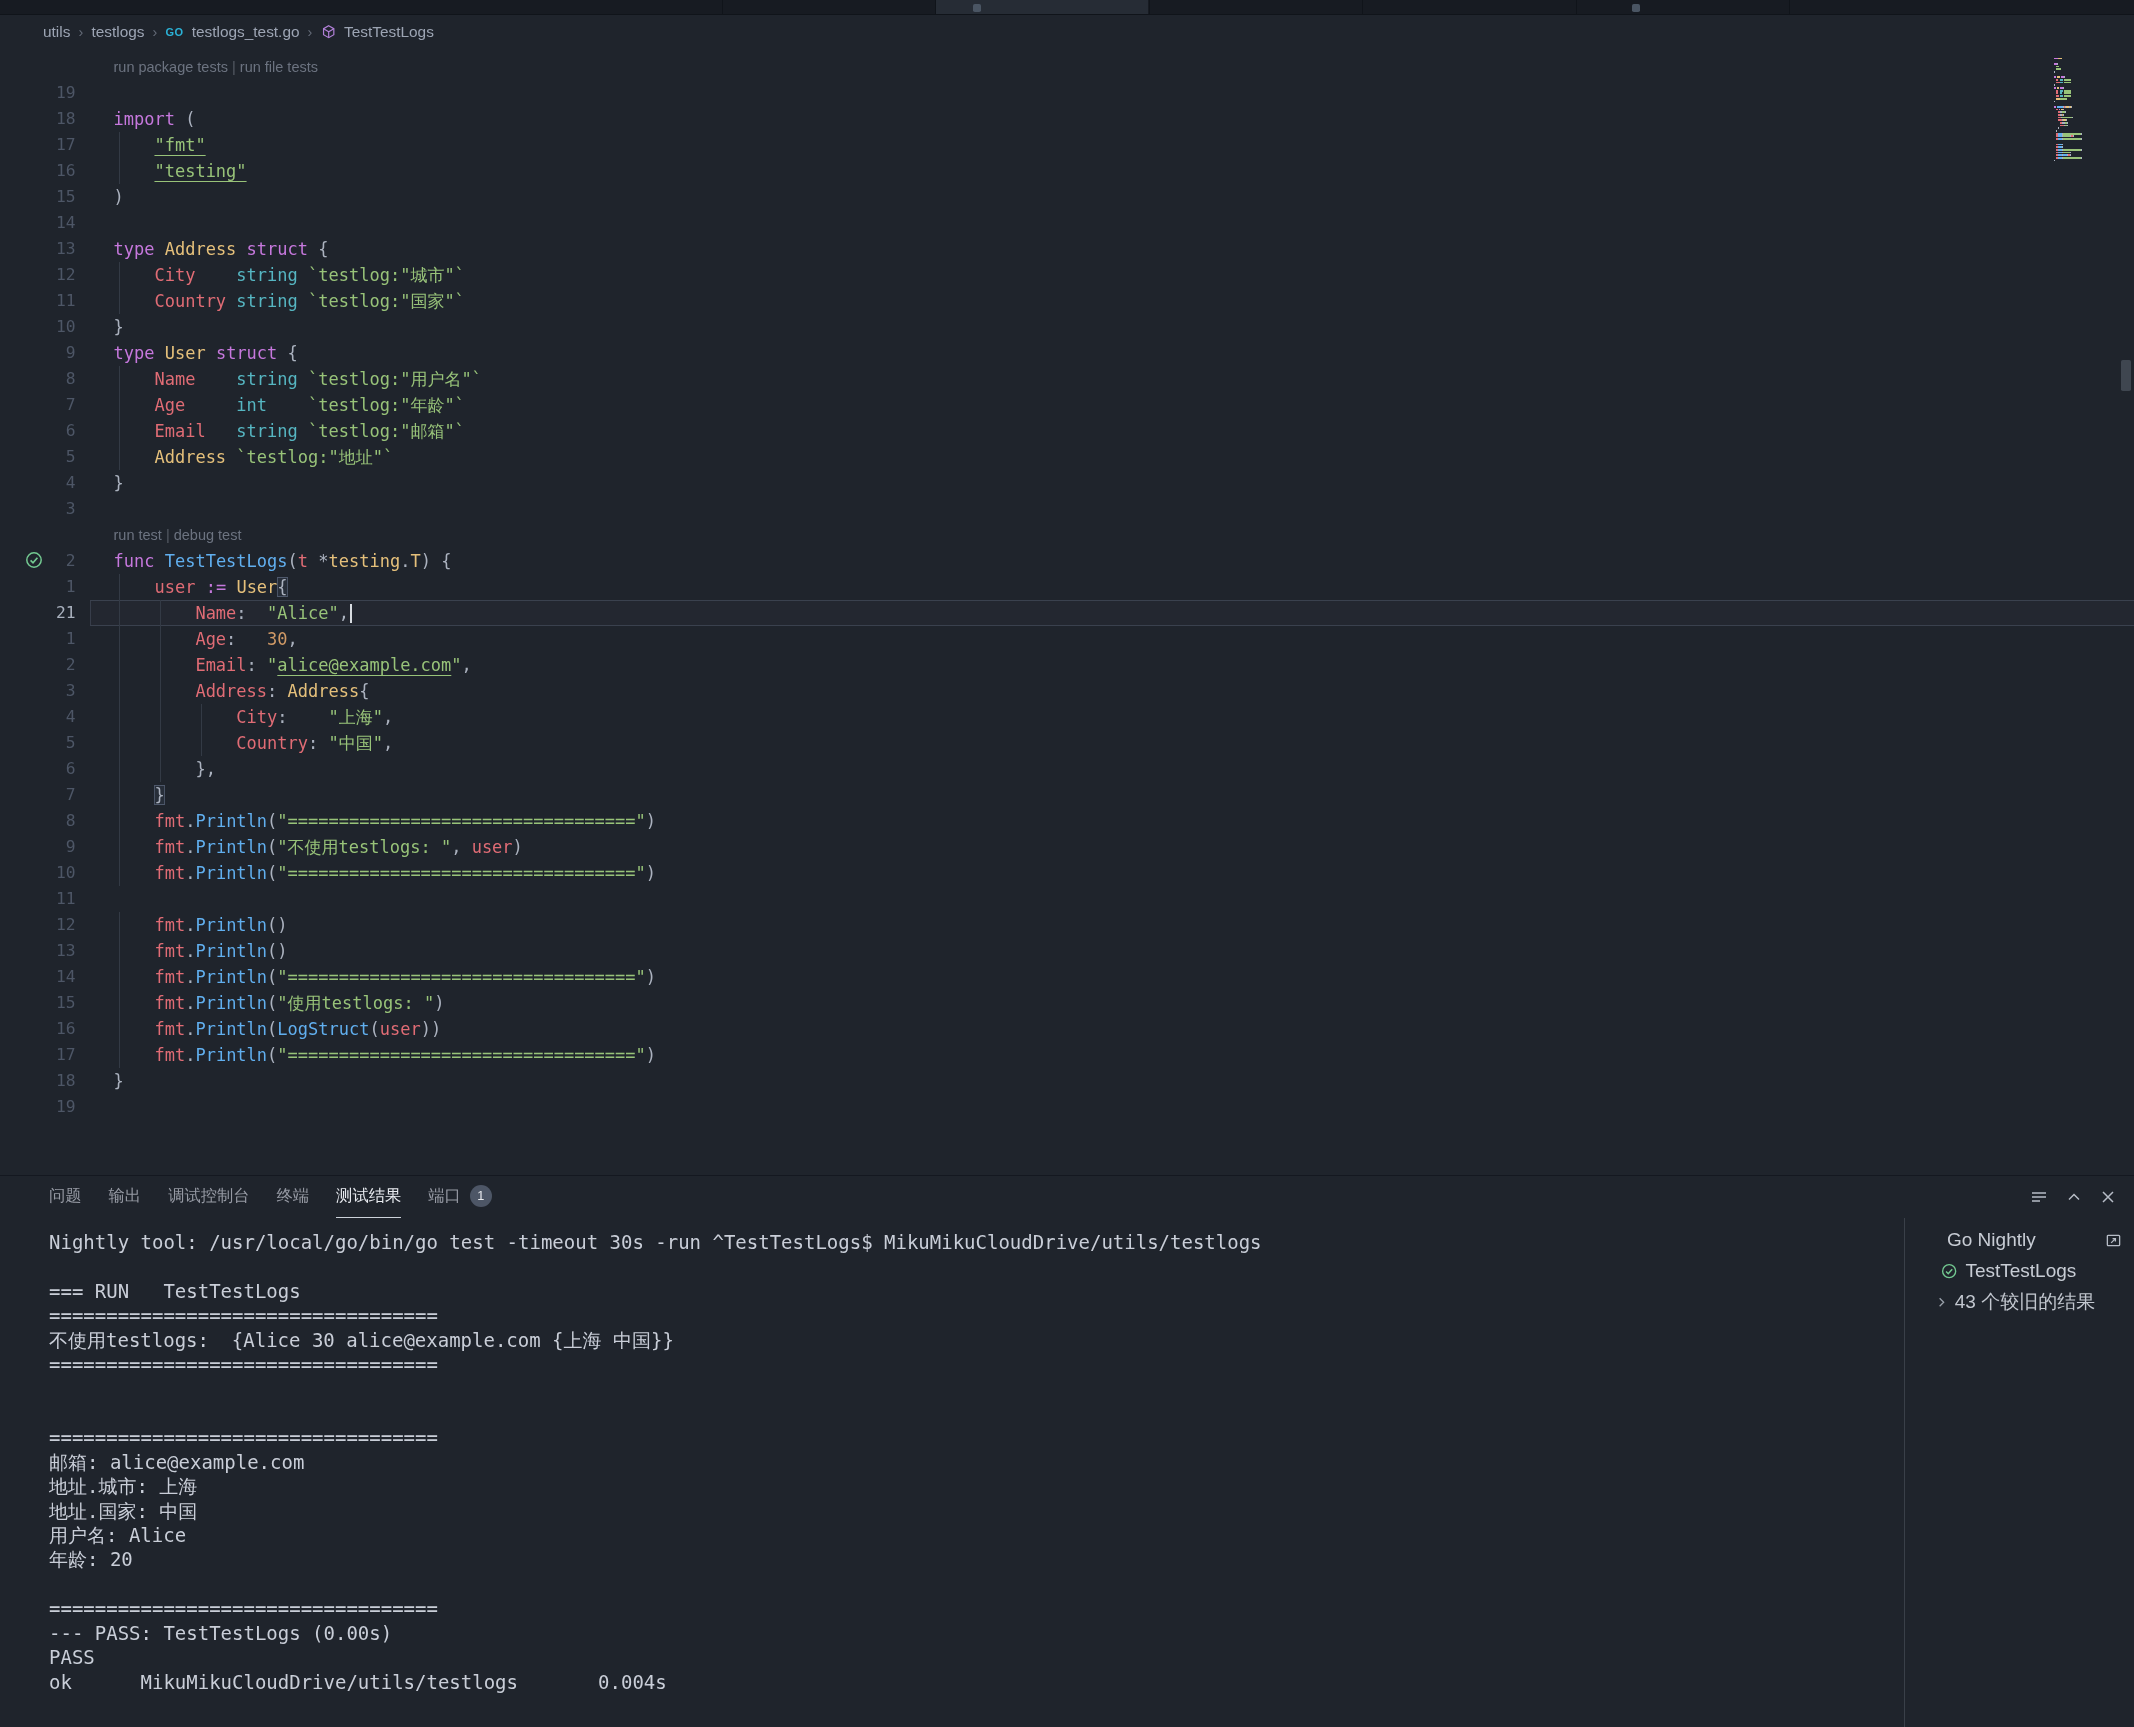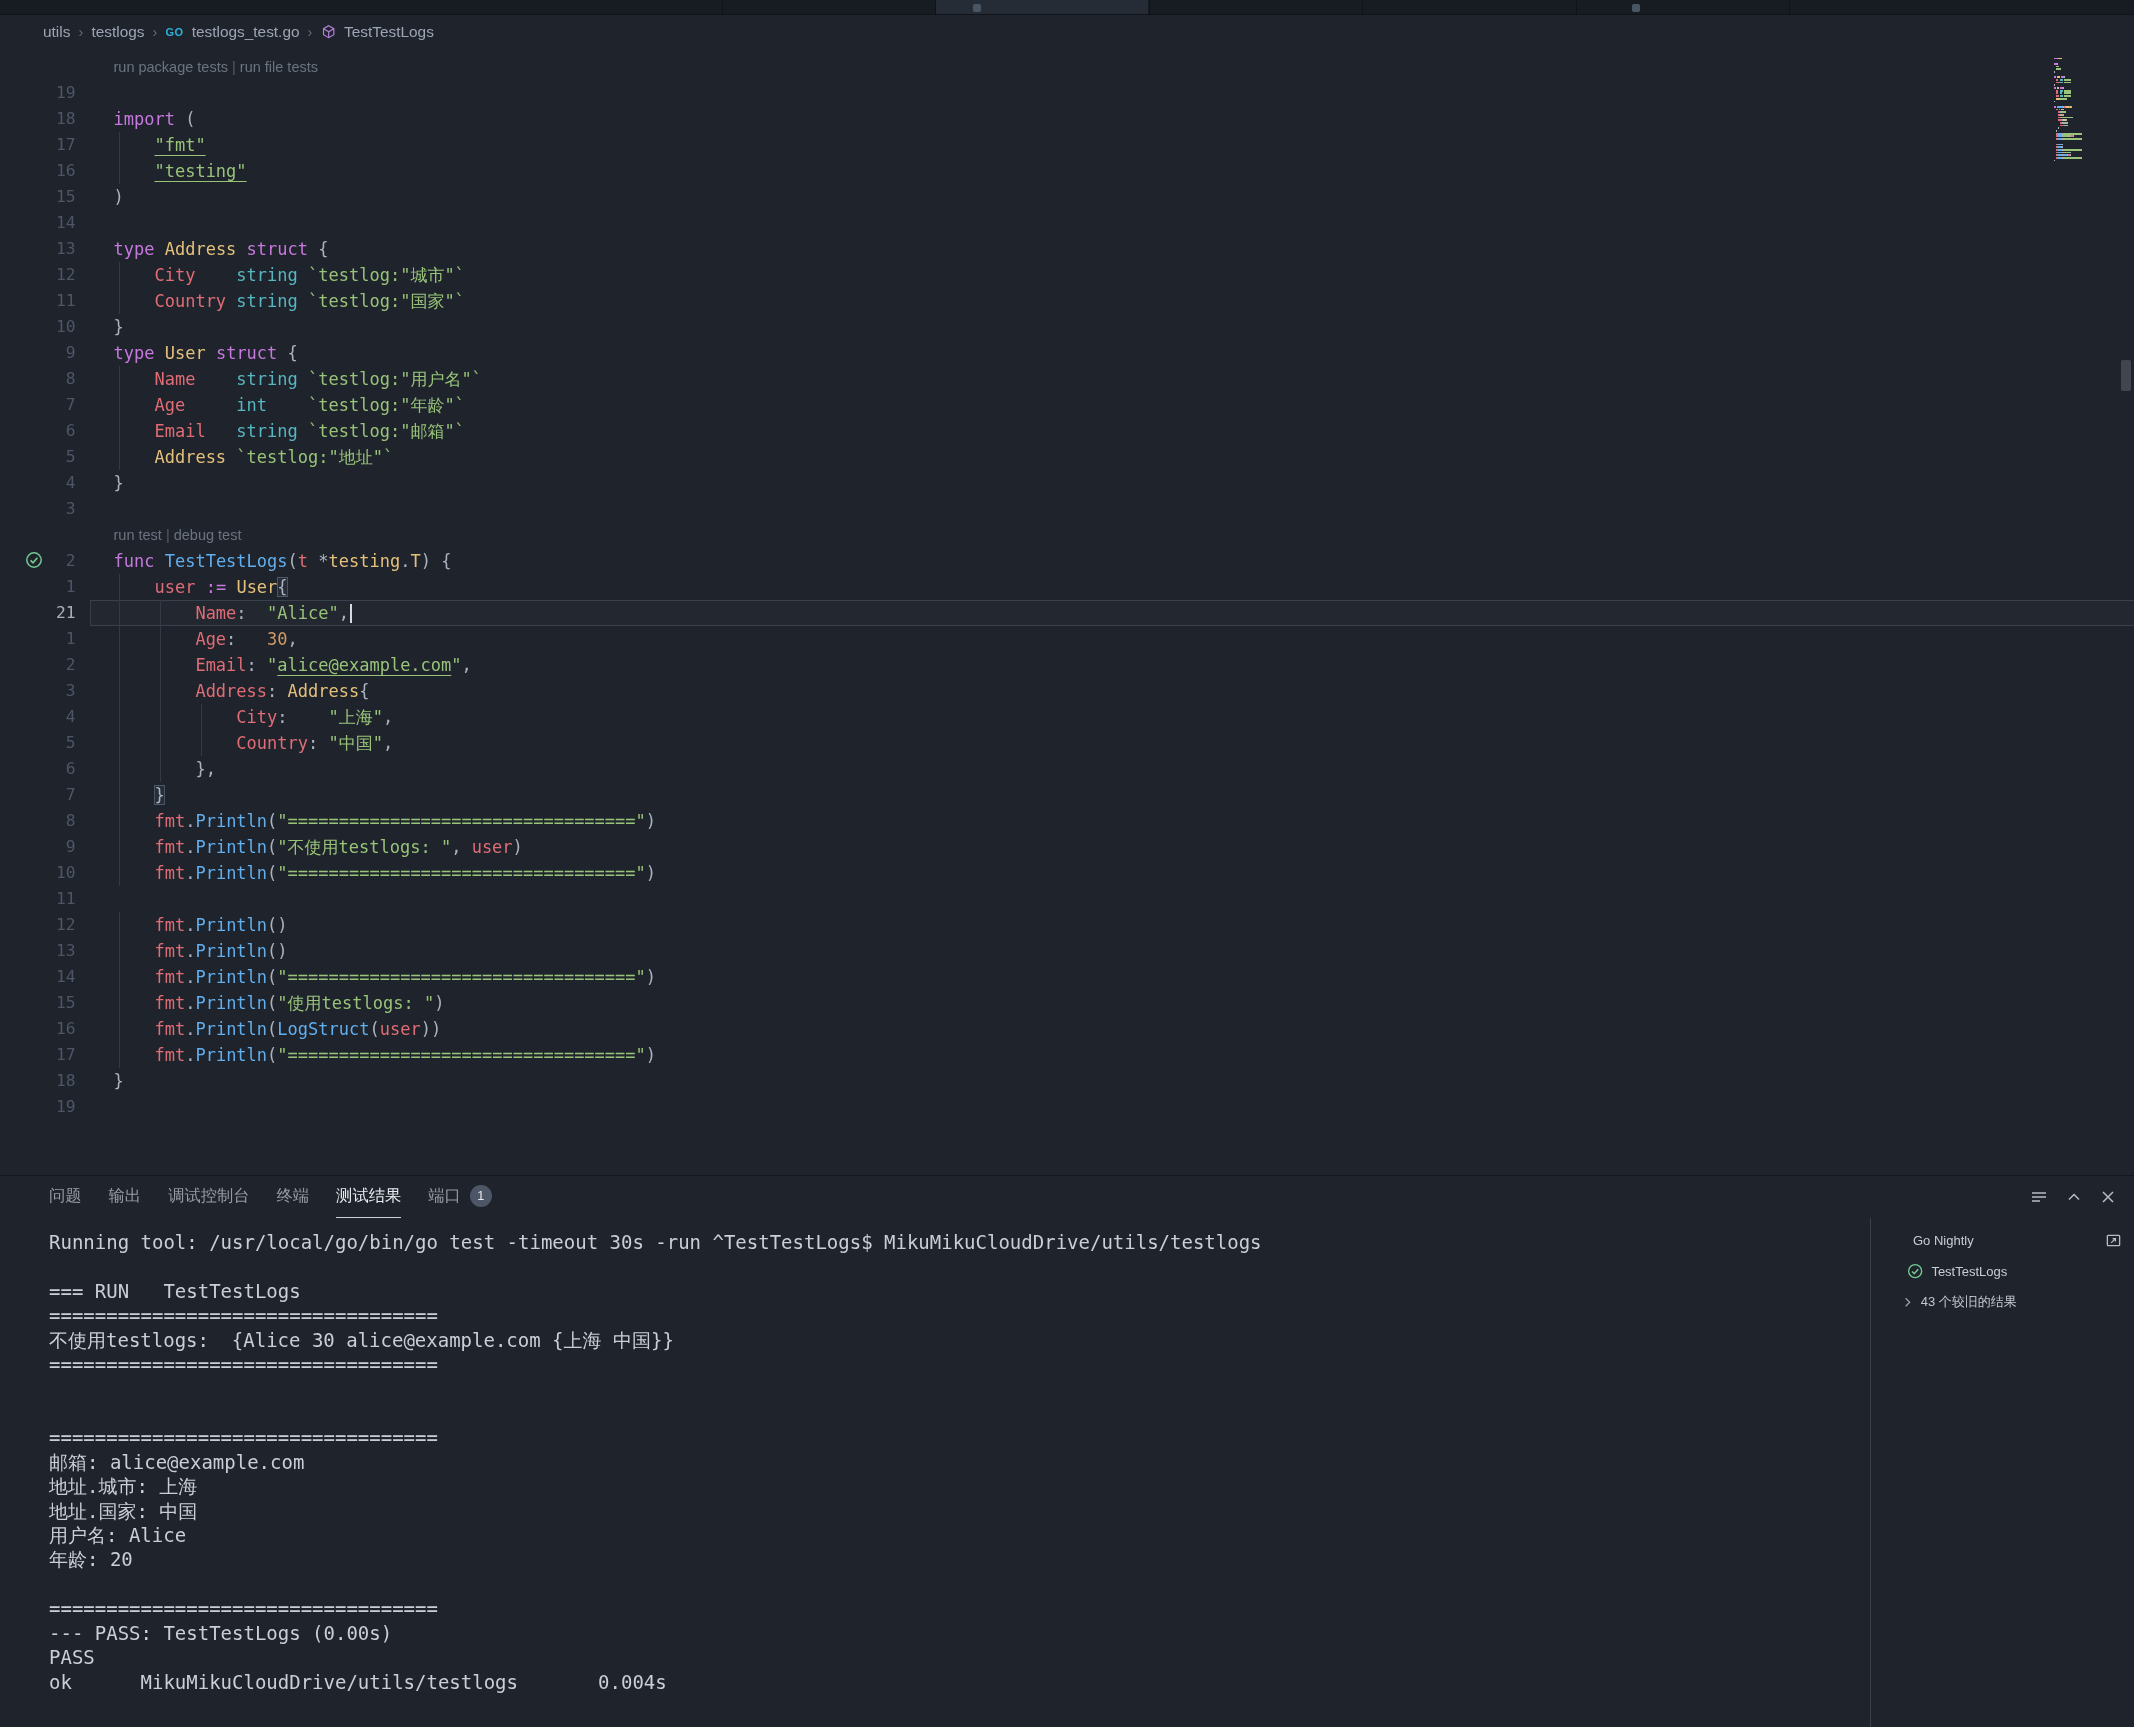--- a/index.html
+++ b/index.html
@@ -52,21 +52,21 @@
   .panel-tabs{height:42px;display:flex;align-items:center;padding-left:49px;gap:27px;font-size:16.3px;color:#969aa4;flex:0 0 42px}
   .ptab{height:100%;display:flex;align-items:center;gap:9px;border-bottom:1.8px solid transparent;cursor:pointer}
   .ptab.active{color:#e8ebf0;border-bottom-color:#ccd2da}
   .badge{display:inline-flex;align-items:center;justify-content:center;min-width:22px;height:22px;border-radius:11px;background:#4d5666;color:#e8eaed;font-size:12.7px}
   .panel-actions{margin-left:auto;display:flex;gap:16.3px;padding-right:18px;color:#b6bcc6}
   .pa-icon{display:inline-flex;cursor:pointer}
   .panel-body{position:relative;flex:1;overflow:hidden}
   .output{padding:12.7px 0 0 49px;margin-right:232px;font-family:"DejaVu Sans Mono",monospace;font-size:19px;line-height:24.4px;color:#c9ced8;overflow:hidden;height:100%}
   .out-line{white-space:pre;min-height:24.4px}
 
-  .panel-side{position:absolute;right:0;top:0;bottom:0;width:265px;border-left:0.9px solid #3a4049;padding-top:7.2px;font-size:13px;color:#c8cdd5}
+  .panel-side{position:absolute;right:0;top:0;bottom:0;width:231px;border-left:0.9px solid #3a4049;padding-top:7.2px;font-size:19px;color:#c8cdd5}
   .side-row{height:31px;display:flex;align-items:center;cursor:pointer}
   .side-row.profile{justify-content:space-between;padding:0 12.7px 0 42px}
   .side-row.test{padding-left:36px;gap:8.1px}
   .side-row.older{padding-left:29px;gap:6.3px;color:#c2c7cf}
   .side-icon{display:inline-flex;color:#b6bcc6}
   .check{color:var(--c-pass);display:inline-flex}
   .chev{color:#9aa1ab;display:inline-flex}
 </style>
 </head>
 <body>
@@ -582,21 +582,21 @@
       </span>
       <span class="pa-icon">
         <svg width="18" height="18" viewBox="0 0 18 18" stroke="currentColor" stroke-width="1.5">
             <path d="M4 4 L14 14 M14 4 L4 14"></path>
           </svg>
       </span>
     </div>
   </div>
   <div class="panel-body">
     <div class="output" id="output">
-        <div class="out-line">Running tool: /usr/local/go/bin/go test -timeout 30s -run ^TestTestLogs$ MikuMikuCloudDrive/utils/testlogs</div>
+        <div class="out-line">Nightly tool: /usr/local/go/bin/go test -timeout 30s -run ^TestTestLogs$ MikuMikuCloudDrive/utils/testlogs</div>
         <div class="out-line"> </div>
         <div class="out-line">=== RUN   TestTestLogs</div>
         <div class="out-line">==================================</div>
         <div class="out-line">不使用testlogs:  {Alice 30 alice@example.com {上海 中国}}</div>
         <div class="out-line">==================================</div>
         <div class="out-line"> </div>
         <div class="out-line"> </div>
         <div class="out-line">==================================</div>
         <div class="out-line">邮箱: alice@example.com</div>
         <div class="out-line">地址.城市: 上海</div>

